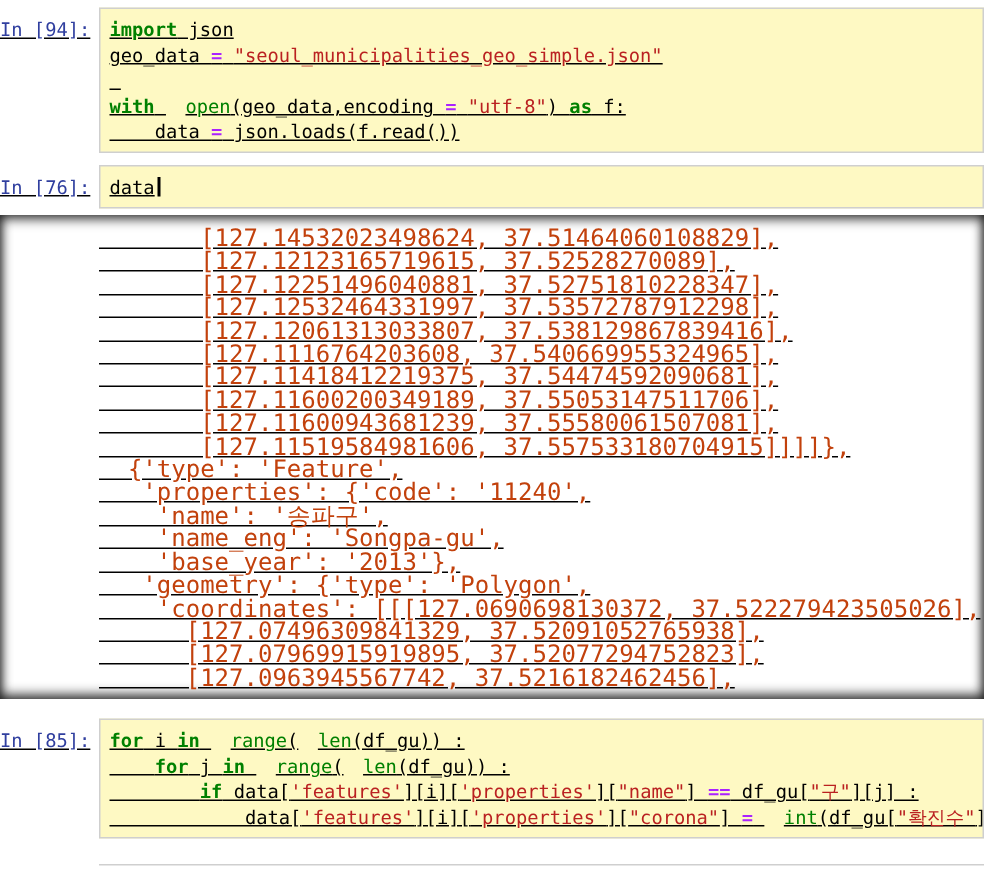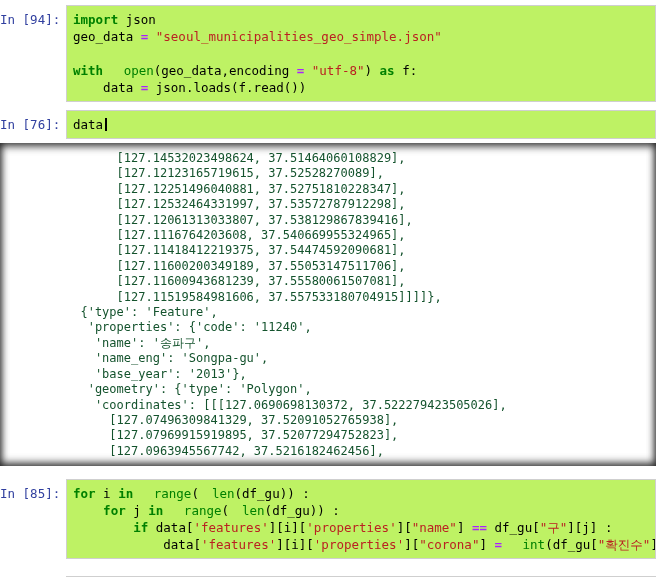--- a/index.html
+++ b/index.html
@@ -1,34 +1,34 @@
 <!DOCTYPE html>
 <html><head>
 <meta charset="utf-8">
 <style>
   html,body{margin:0;padding:0;background:#ffffff;}
   body{width:656px;height:582px;overflow:hidden;font-family:"DejaVu Sans Mono","Liberation Mono",monospace;}
-  .nb{padding-top:5px;}
+  .nb{padding-top:5px;text-decoration:underline;}
   .cell{display:flex;align-items:flex-start;}
   .cell-94{margin-bottom:8px;}
   .cell-95{margin-bottom:4px;}
   .cell-96{margin-bottom:0;}
   .prompt{width:66px;flex:none;box-sizing:border-box;color:#303F9F;font-size:12.5px;line-height:17px;text-align:right;padding:6px 8px 0 0;user-select:none;white-space:pre;}
-  .input-area{flex:1;min-width:0;border:1px solid #cfcfcf;background:#bef264;padding:5px 6px;font-size:12.5px;line-height:17px;white-space:pre;overflow:hidden;color:#000;}
+  .input-area{flex:1;min-width:0;border:1px solid #cfcfcf;background:#fef9c3;padding:5px 6px;font-size:12.5px;line-height:17px;white-space:pre;overflow:hidden;color:#000;}
   .code-line{min-height:17px;}
   .tok-kw{color:#008000;font-weight:bold;}
   .tok-bi{color:#008000;margin-left:13px;}
   .tok-str{color:#BA2121;}
   .tok-op{color:#AA22FF;font-weight:bold;}
   .tok-pl{color:#000;}
   .cursor{display:inline-block;width:2px;height:13px;background:#000;margin-left:2px;vertical-align:-2px;}
   .output-wrapper{height:323px;margin-bottom:13px;overflow:hidden;display:flex;
     box-shadow:inset 0 3px 8px rgba(0,0,0,0.75), inset 0 -3px 8px rgba(0,0,0,0.75);}
   .output-prompt{width:66px;flex:none;}
-  .output-text{flex:1;min-width:0;font-size:12px;line-height:15.4px;color:#14532d;white-space:pre;padding-top:8px;overflow:hidden;}
+  .output-text{flex:1;min-width:0;font-size:16px;line-height:15.4px;color:#c2410c;white-space:pre;padding-top:8px;overflow:hidden;}
   .bottom-rule{margin:17px 0 0 66px;border-top:1px solid #cfcfcf;height:0;}
 </style>
 </head>
 <body>
 
 <div class="nb">
 
   <div class="cell cell-94">
     <div class="prompt">In [94]:</div>
     <div class="input-area"><div class="code-line"><span class="tok-kw">import</span><span class="tok-pl"> json</span></div><div class="code-line"><span class="tok-pl">geo_data </span><span class="tok-op">=</span><span class="tok-pl"> </span><span class="tok-str">"seoul_municipalities_geo_simple.json"</span></div><div class="code-line">&nbsp;</div><div class="code-line"><span class="tok-kw">with</span><span class="tok-pl"> </span><span class="tok-bi">open</span><span class="tok-pl">(geo_data,encoding </span><span class="tok-op">=</span><span class="tok-pl"> </span><span class="tok-str">"utf-8"</span><span class="tok-pl">) </span><span class="tok-kw">as</span><span class="tok-pl"> f:</span></div><div class="code-line"><span class="tok-pl">    data </span><span class="tok-op">=</span><span class="tok-pl"> json.loads(f.read())</span></div></div>

